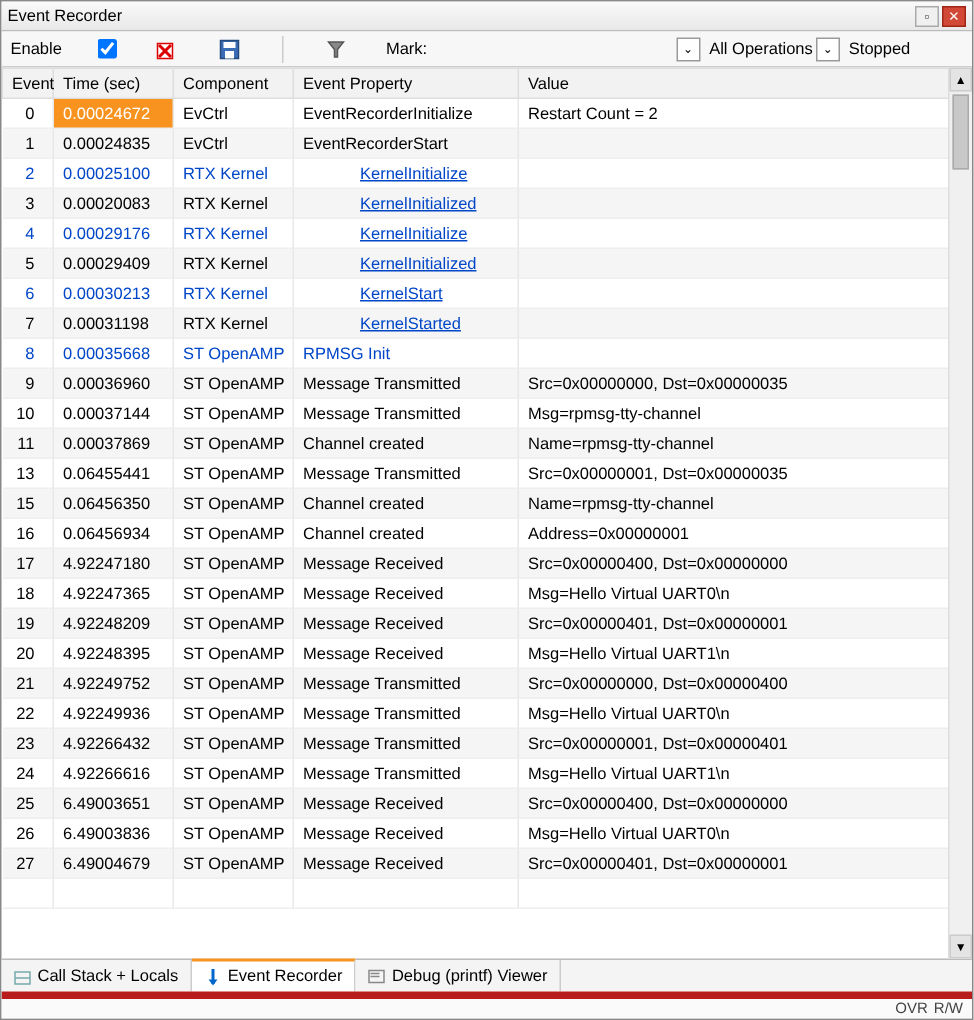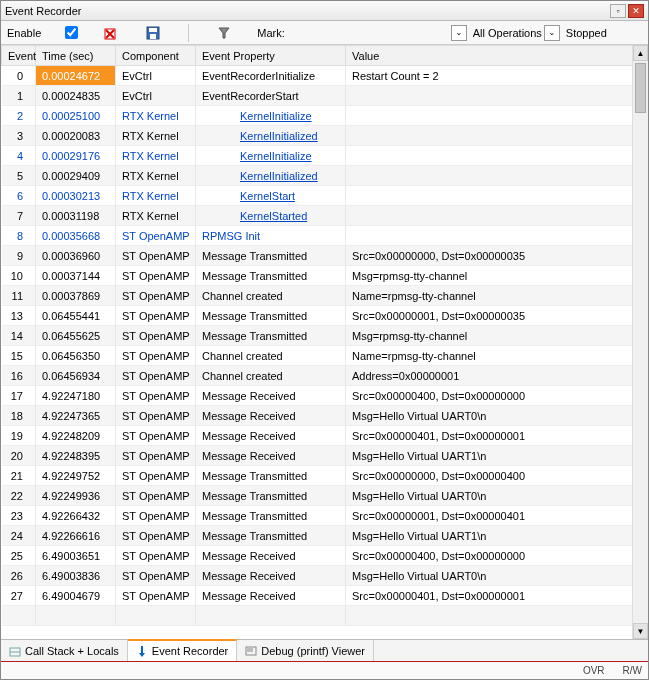--- a/index.html
+++ b/index.html
@@ -26,21 +26,21 @@
 .col-prop { width: 150px; }
 .col-val { width: auto; }
 .link { color: #0046c8; text-decoration: underline; cursor: pointer; padding-left: 38px; }
 .bluecell { color: #0046c8; }
 .hl { background: #f7931e !important; color: #fff; }
 .blankrow td { height: 20px; }
 .tabs { border-top: 1px solid #bbb; background: #f4f4f4; height: 22px; display: flex; align-items: stretch; }
 .tab { padding: 2px 8px; border-right: 1px solid #ccc; display: flex; align-items: center; gap: 4px; font-size: 11px; cursor: pointer; background: #f4f4f4; }
 .tab.active { background: #fff; border-top: 2px solid #f7931e; margin-top: -1px; }
 .tab .ticon { width: 12px; height: 12px; display: inline-flex; align-items: center; justify-content: center; font-size: 10px; }
-.status { border-top: 1px solid #b91c1c; height: 18px; display: flex; justify-content: flex-end; align-items: center; padding: 0 6px; gap: 18px; font-size: 10px; color: #444; background: #fafafa; }
+.status { border-top: 5px solid #b91c1c; height: 18px; display: flex; justify-content: flex-end; align-items: center; padding: 0 6px; gap: 4px; font-size: 10px; color: #444; background: #fafafa; }
 .scrollbar { position: absolute; right: 0; top: 0; bottom: 0; width: 16px; background: #f0f0f0; border-left: 1px solid #ddd; }
 .scrollbar .arrow { height: 16px; background: #e4e4e4; border: 1px solid #ccc; display:flex; align-items:center; justify-content:center; font-size:8px; cursor:pointer; }
 .scrollbar .thumb { position: absolute; left: 2px; right: 2px; top: 18px; height: 50px; background: #c8c8c8; border: 1px solid #aaa; cursor:pointer; }
 .ops-group { display:flex; align-items:center; margin-left: 140px; }
 </style>
 </head>
 <body>
 
 <div class="titlebar">
   <span class="title">Event Recorder</span>
@@ -177,27 +177,20 @@
           <td class="col-val">Name=rpmsg-tty-channel</td>
         </tr>
         <tr>
           <td class="col-event">13</td>
           <td class="col-time">0.06455441</td>
           <td class="col-comp">ST OpenAMP</td>
           <td class="col-prop">Message Transmitted</td>
           <td class="col-val">Src=0x00000001, Dst=0x00000035</td>
         </tr>
         <tr>
-          <td class="col-event">14</td>
-          <td class="col-time">0.06455625</td>
-          <td class="col-comp">ST OpenAMP</td>
-          <td class="col-prop">Message Transmitted</td>
-          <td class="col-val">Msg=rpmsg-tty-channel</td>
-        </tr>
-        <tr>
           <td class="col-event">15</td>
           <td class="col-time">0.06456350</td>
           <td class="col-comp">ST OpenAMP</td>
           <td class="col-prop">Channel created</td>
           <td class="col-val">Name=rpmsg-tty-channel</td>
         </tr>
         <tr>
           <td class="col-event">16</td>
           <td class="col-time">0.06456934</td>
           <td class="col-comp">ST OpenAMP</td>

